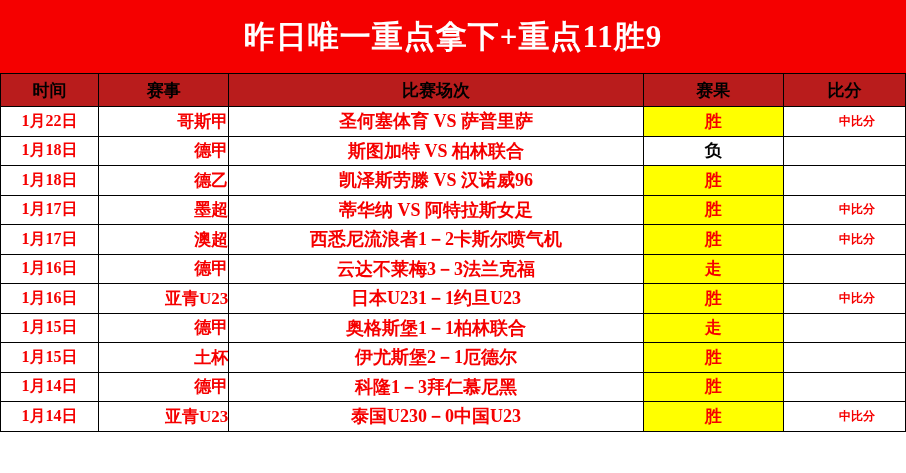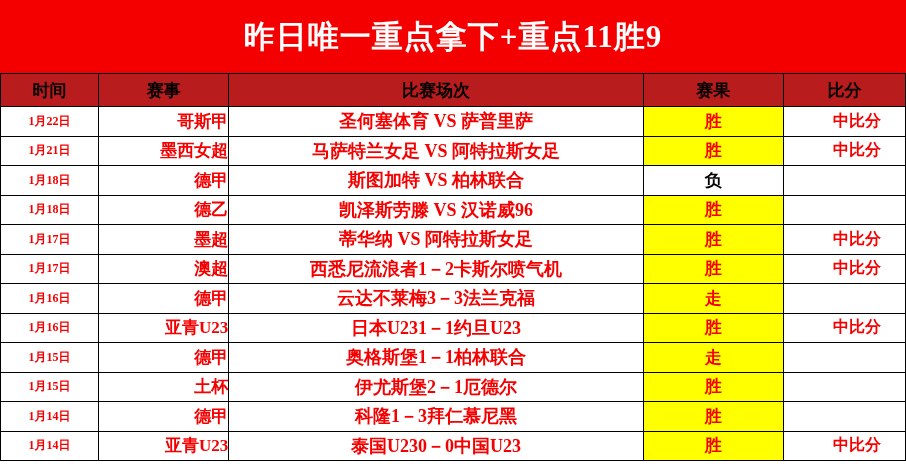--- a/index.html
+++ b/index.html
@@ -57,35 +57,35 @@
     font-size: 17px;
     color: #000000;
     background: #b91c1c;
   }
   tbody td {
     height: 28.5px;
     font-size: 17px;
     color: #f50000;
     background: #ffffff;
   }
-  tbody td.time-cell { font-size: 12px; }
+  tbody td.time-cell { font-size: 16px; }
   tbody td.league-cell { font-size: 17px; text-align: right; }
   tbody td.match-cell { font-size: 18px; }
   tbody td.result-cell {
     font-size: 17px;
   }
   tbody td.result-cell.hl {
     background: #ffff00;
   }
   tbody td.result-cell.plain {
     color: #000000;
     background: #ffffff;
   }
   tbody td.score-cell {
-    font-size: 16px;
+    font-size: 12px;
     padding-left: 25px;
   }
   .col-time { width: 98px; }
   .col-league { width: 130px; }
   .col-match { width: 414px; }
   .col-result { width: 140px; }
   .col-score { width: 122px; }
 </style>
 </head>
 <body>
@@ -111,27 +111,20 @@
         <td>比赛场次</td>
         <td>赛果</td>
         <td>比分</td>
       </tr>
     </thead>
     <tbody id="tbody">
         <tr>
           <td class="time-cell">1月22日</td>
           <td class="league-cell">哥斯甲</td>
           <td class="match-cell">圣何塞体育 VS 萨普里萨</td>
-          <td class="result-cell hl">胜</td>
-          <td class="score-cell">中比分</td>
-        </tr>
-        <tr>
-          <td class="time-cell">1月21日</td>
-          <td class="league-cell">墨西女超</td>
-          <td class="match-cell">马萨特兰女足 VS 阿特拉斯女足</td>
           <td class="result-cell hl">胜</td>
           <td class="score-cell">中比分</td>
         </tr>
         <tr>
           <td class="time-cell">1月18日</td>
           <td class="league-cell">德甲</td>
           <td class="match-cell">斯图加特 VS 柏林联合</td>
           <td class="result-cell plain">负</td>
           <td class="score-cell"></td>
         </tr>

